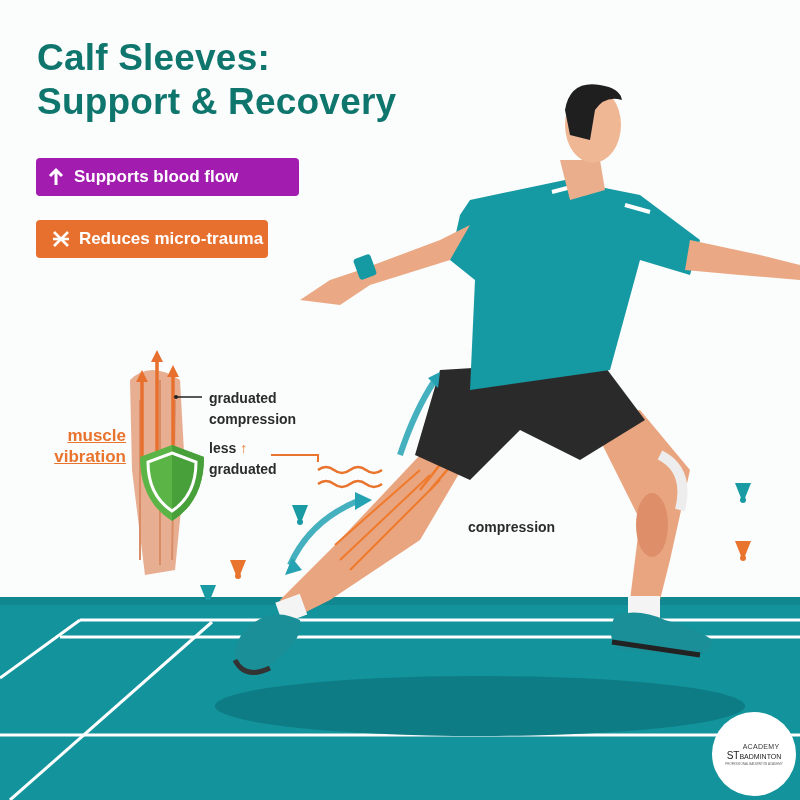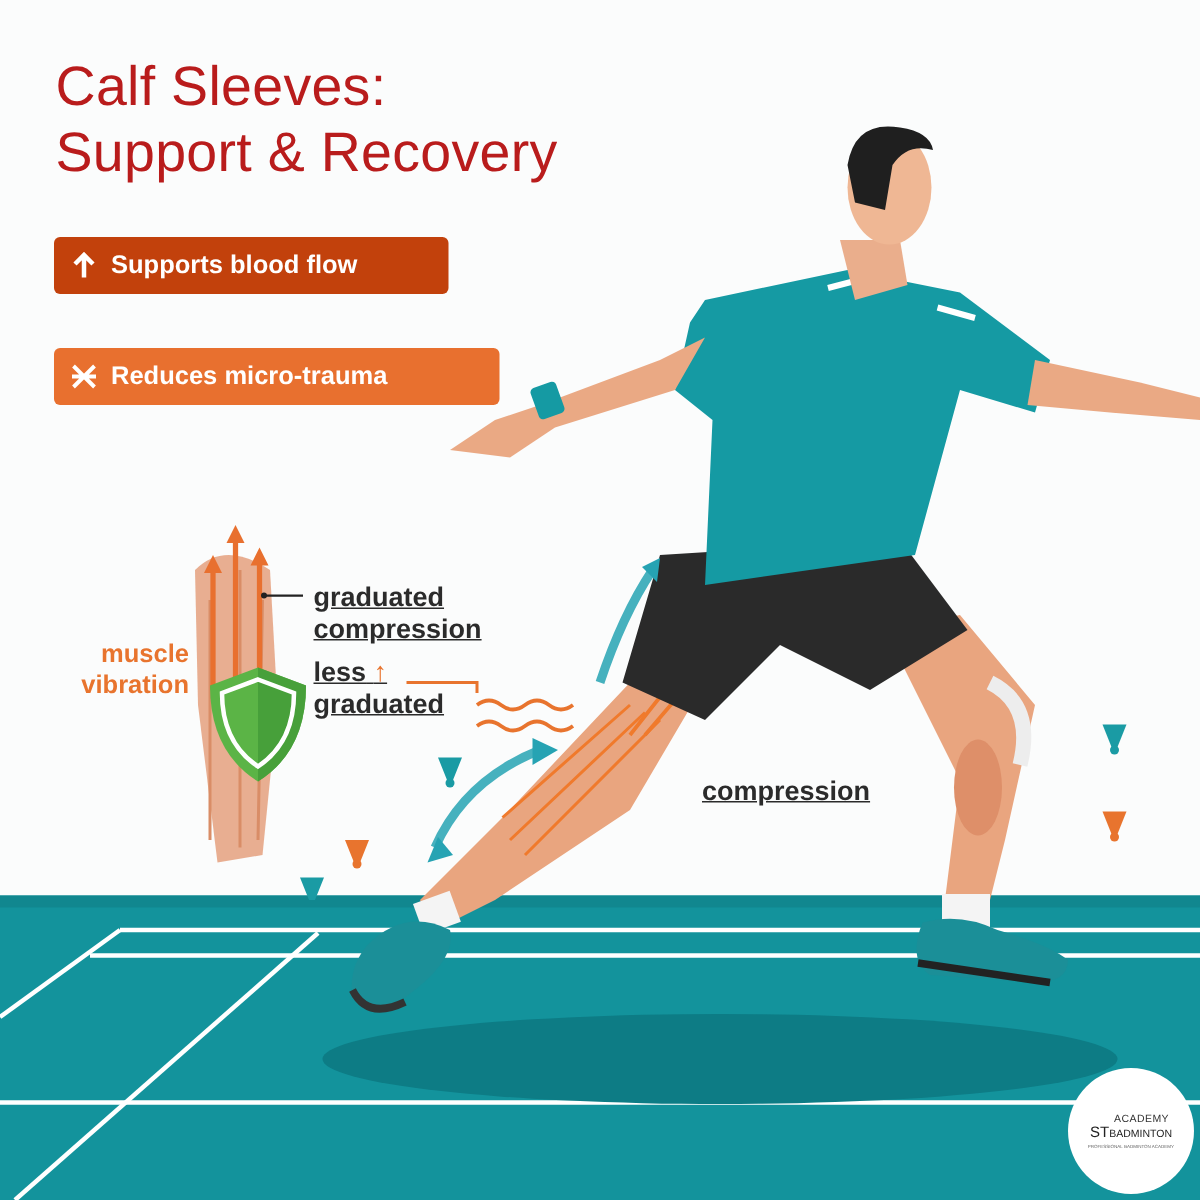--- a/index.html
+++ b/index.html
@@ -1,24 +1,24 @@
 <!DOCTYPE html>
 <html><head>
 <meta charset="utf-8">
 <style>
   html,body{margin:0;padding:0;}
   body{width:800px;height:800px;overflow:hidden;background:#fbfcfc;font-family:"Liberation Sans",sans-serif;position:relative;}
   .abs{position:absolute;}
-  .title{left:37px;top:36px;color:#b91c1c;font-weight:normal;font-size:37px;line-height:44px;letter-spacing:0.2px;}
+  .title{left:37px;top:36px;color:#0f766e;font-weight:bold;font-size:37px;line-height:44px;letter-spacing:0.2px;}
   .pill{left:36px;height:38px;border-radius:4px;color:#fff;font-weight:bold;font-size:17px;display:flex;align-items:center;padding-left:10px;box-sizing:border-box;}
   .pill .ic{width:20px;height:20px;margin-right:8px;display:inline-block;}
-  .pill-teal{top:158px;width:263px;background:#c2410c;}
-  .pill-orange{top:232px;width:297px;background:#e8702f;}
-  .lbl{color:#2b2b2b;font-weight:bold;font-size:18px;line-height:21px;text-decoration:underline;}
-  .lbl-orange{color:#e8742e;font-weight:bold;font-size:17px;line-height:21px;text-align:right;}
+  .pill-teal{top:158px;width:263px;background:#a21caf;}
+  .pill-orange{top:220px;width:232px;background:#e8702f;justify-content:center;}
+  .lbl{color:#2b2b2b;font-weight:bold;font-size:14px;line-height:21px;}
+  .lbl-orange{color:#e8742e;font-weight:bold;font-size:17px;line-height:21px;text-align:right;text-decoration:underline;}
   .logo{left:712px;top:712px;width:84px;height:84px;border-radius:50%;background:#fff;display:flex;flex-direction:column;align-items:center;justify-content:center;}
   .logo .t1{font-size:7px;color:#333;margin-left:14px;letter-spacing:0.3px;}
   .logo .t2{font-size:9px;color:#222;font-weight:bold;}
   .logo .t2 span{font-weight:normal;font-size:7px;}
   .logo .t3{font-size:3px;color:#666;margin-top:1px;}
 </style>
 </head>
 <body>
 
 <svg class="abs" style="left:0;top:0" width="800" height="800" viewBox="0 0 800 800">

